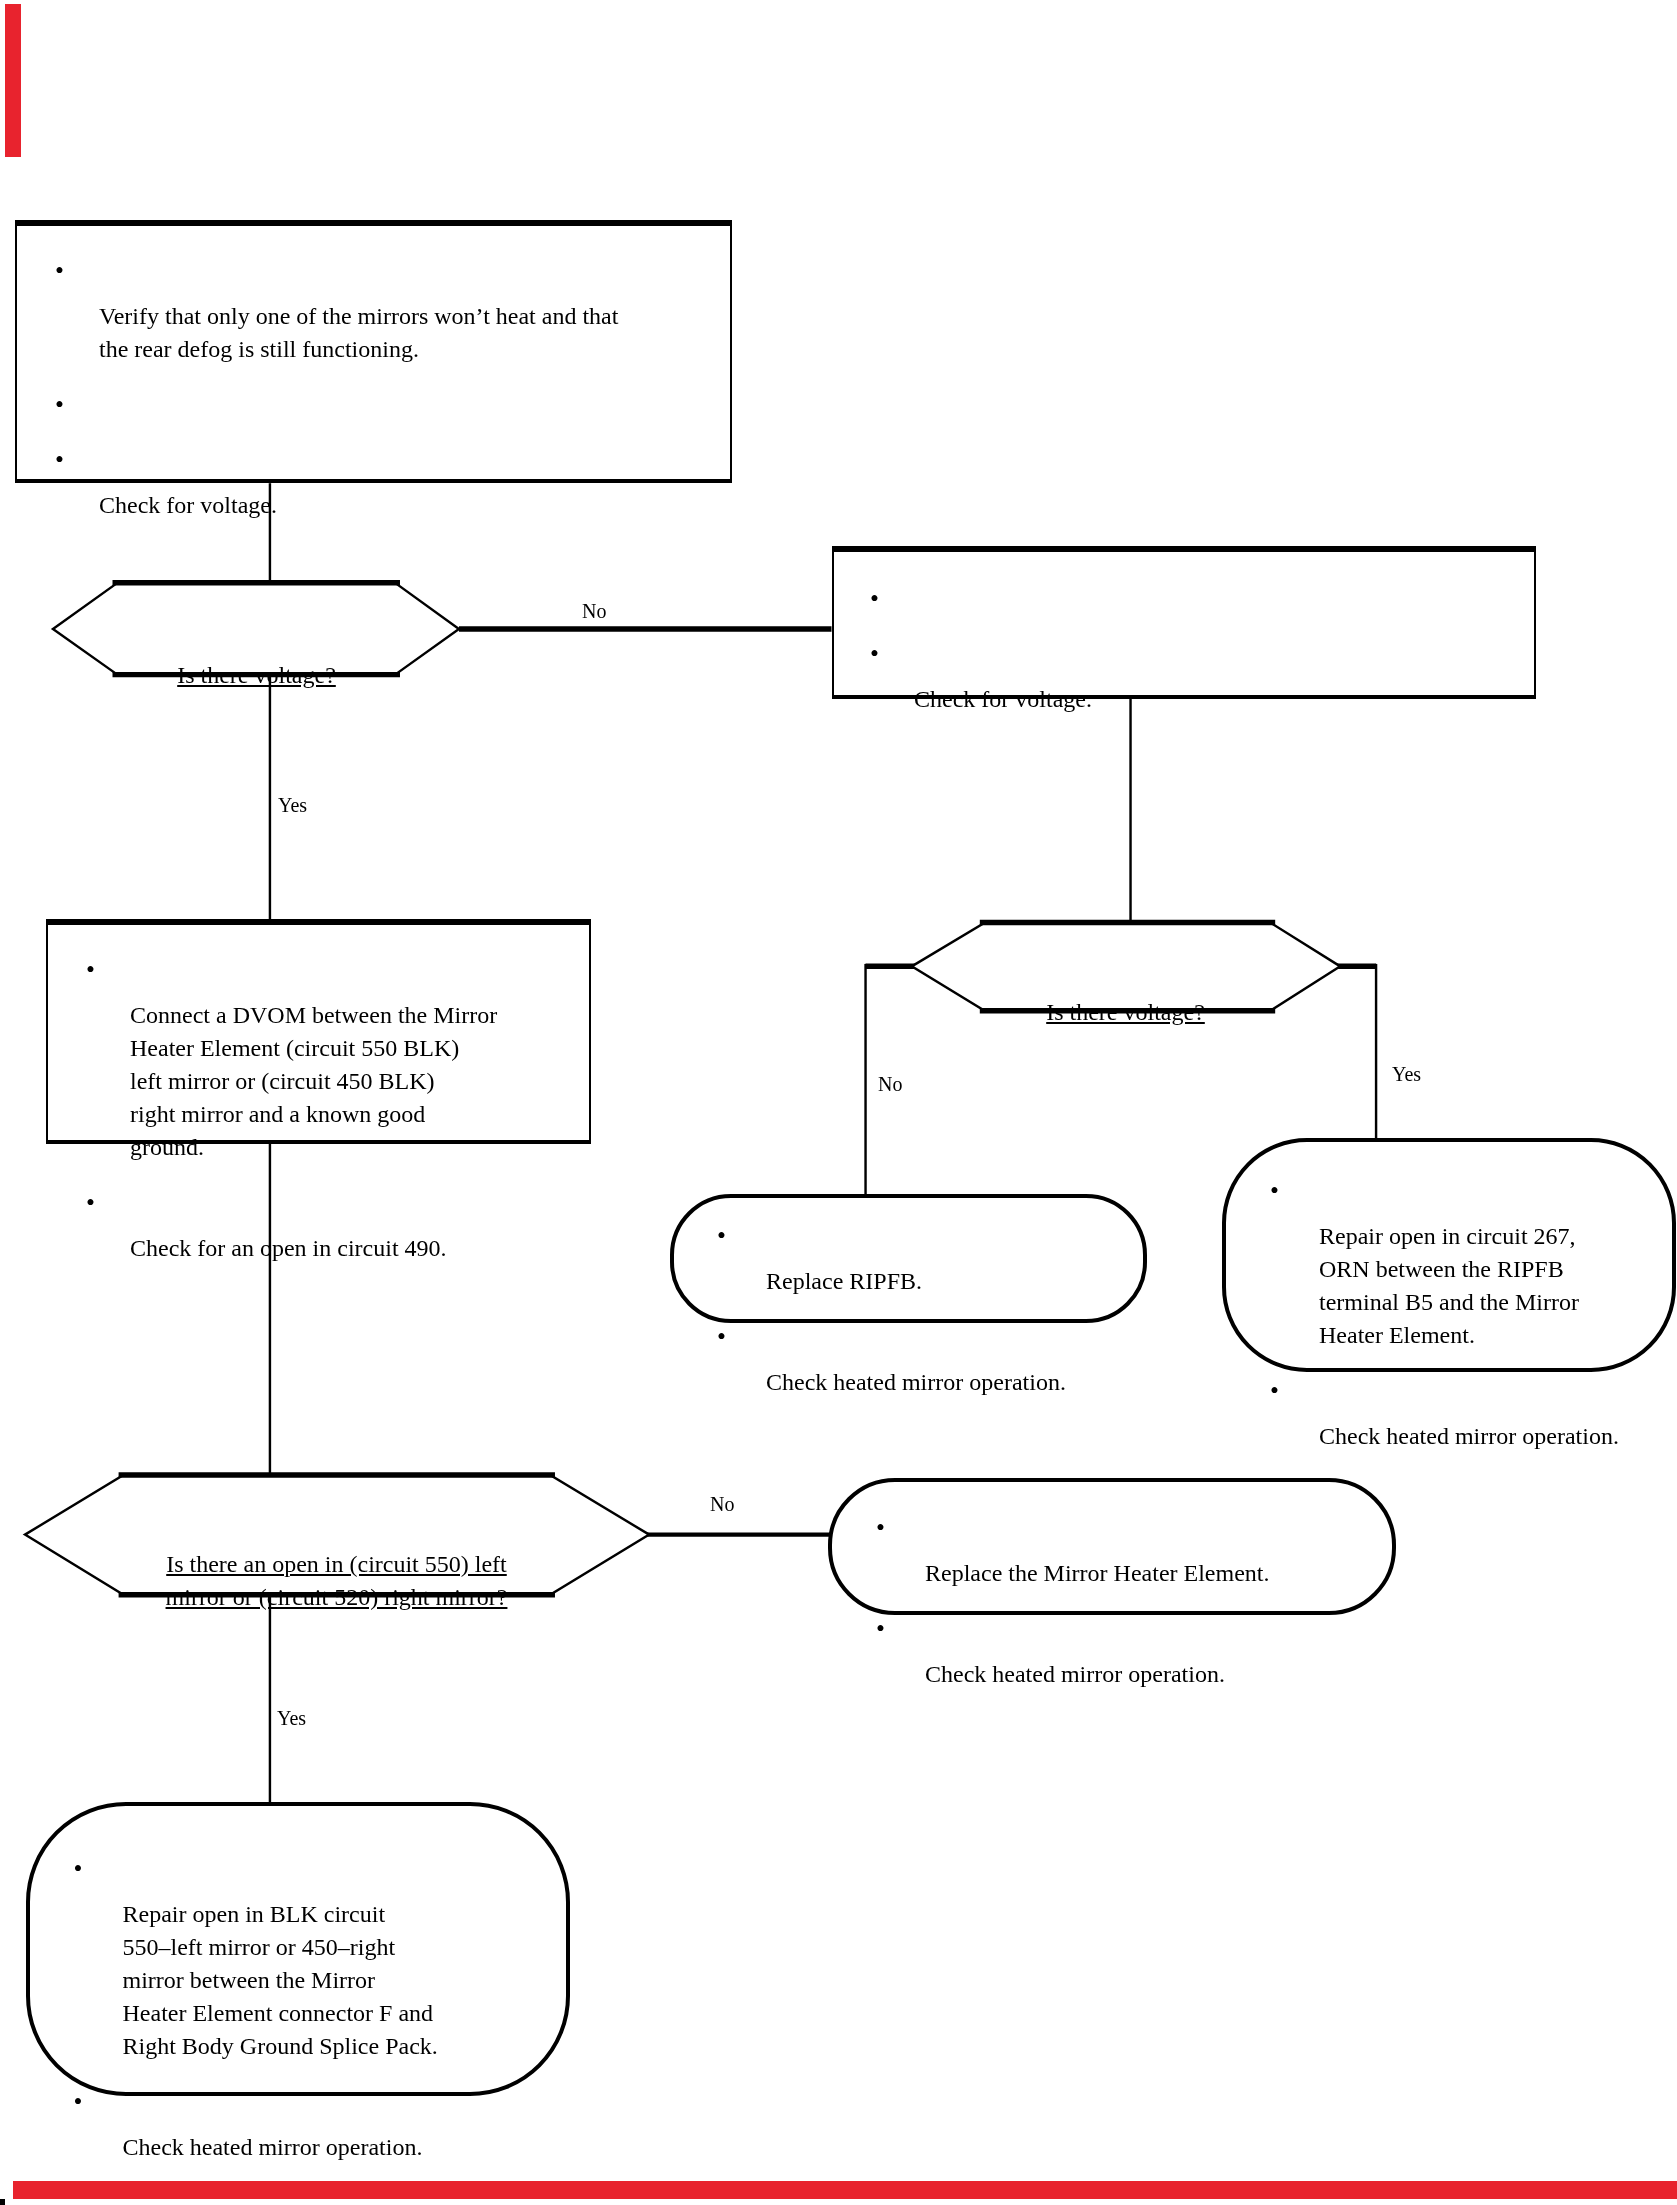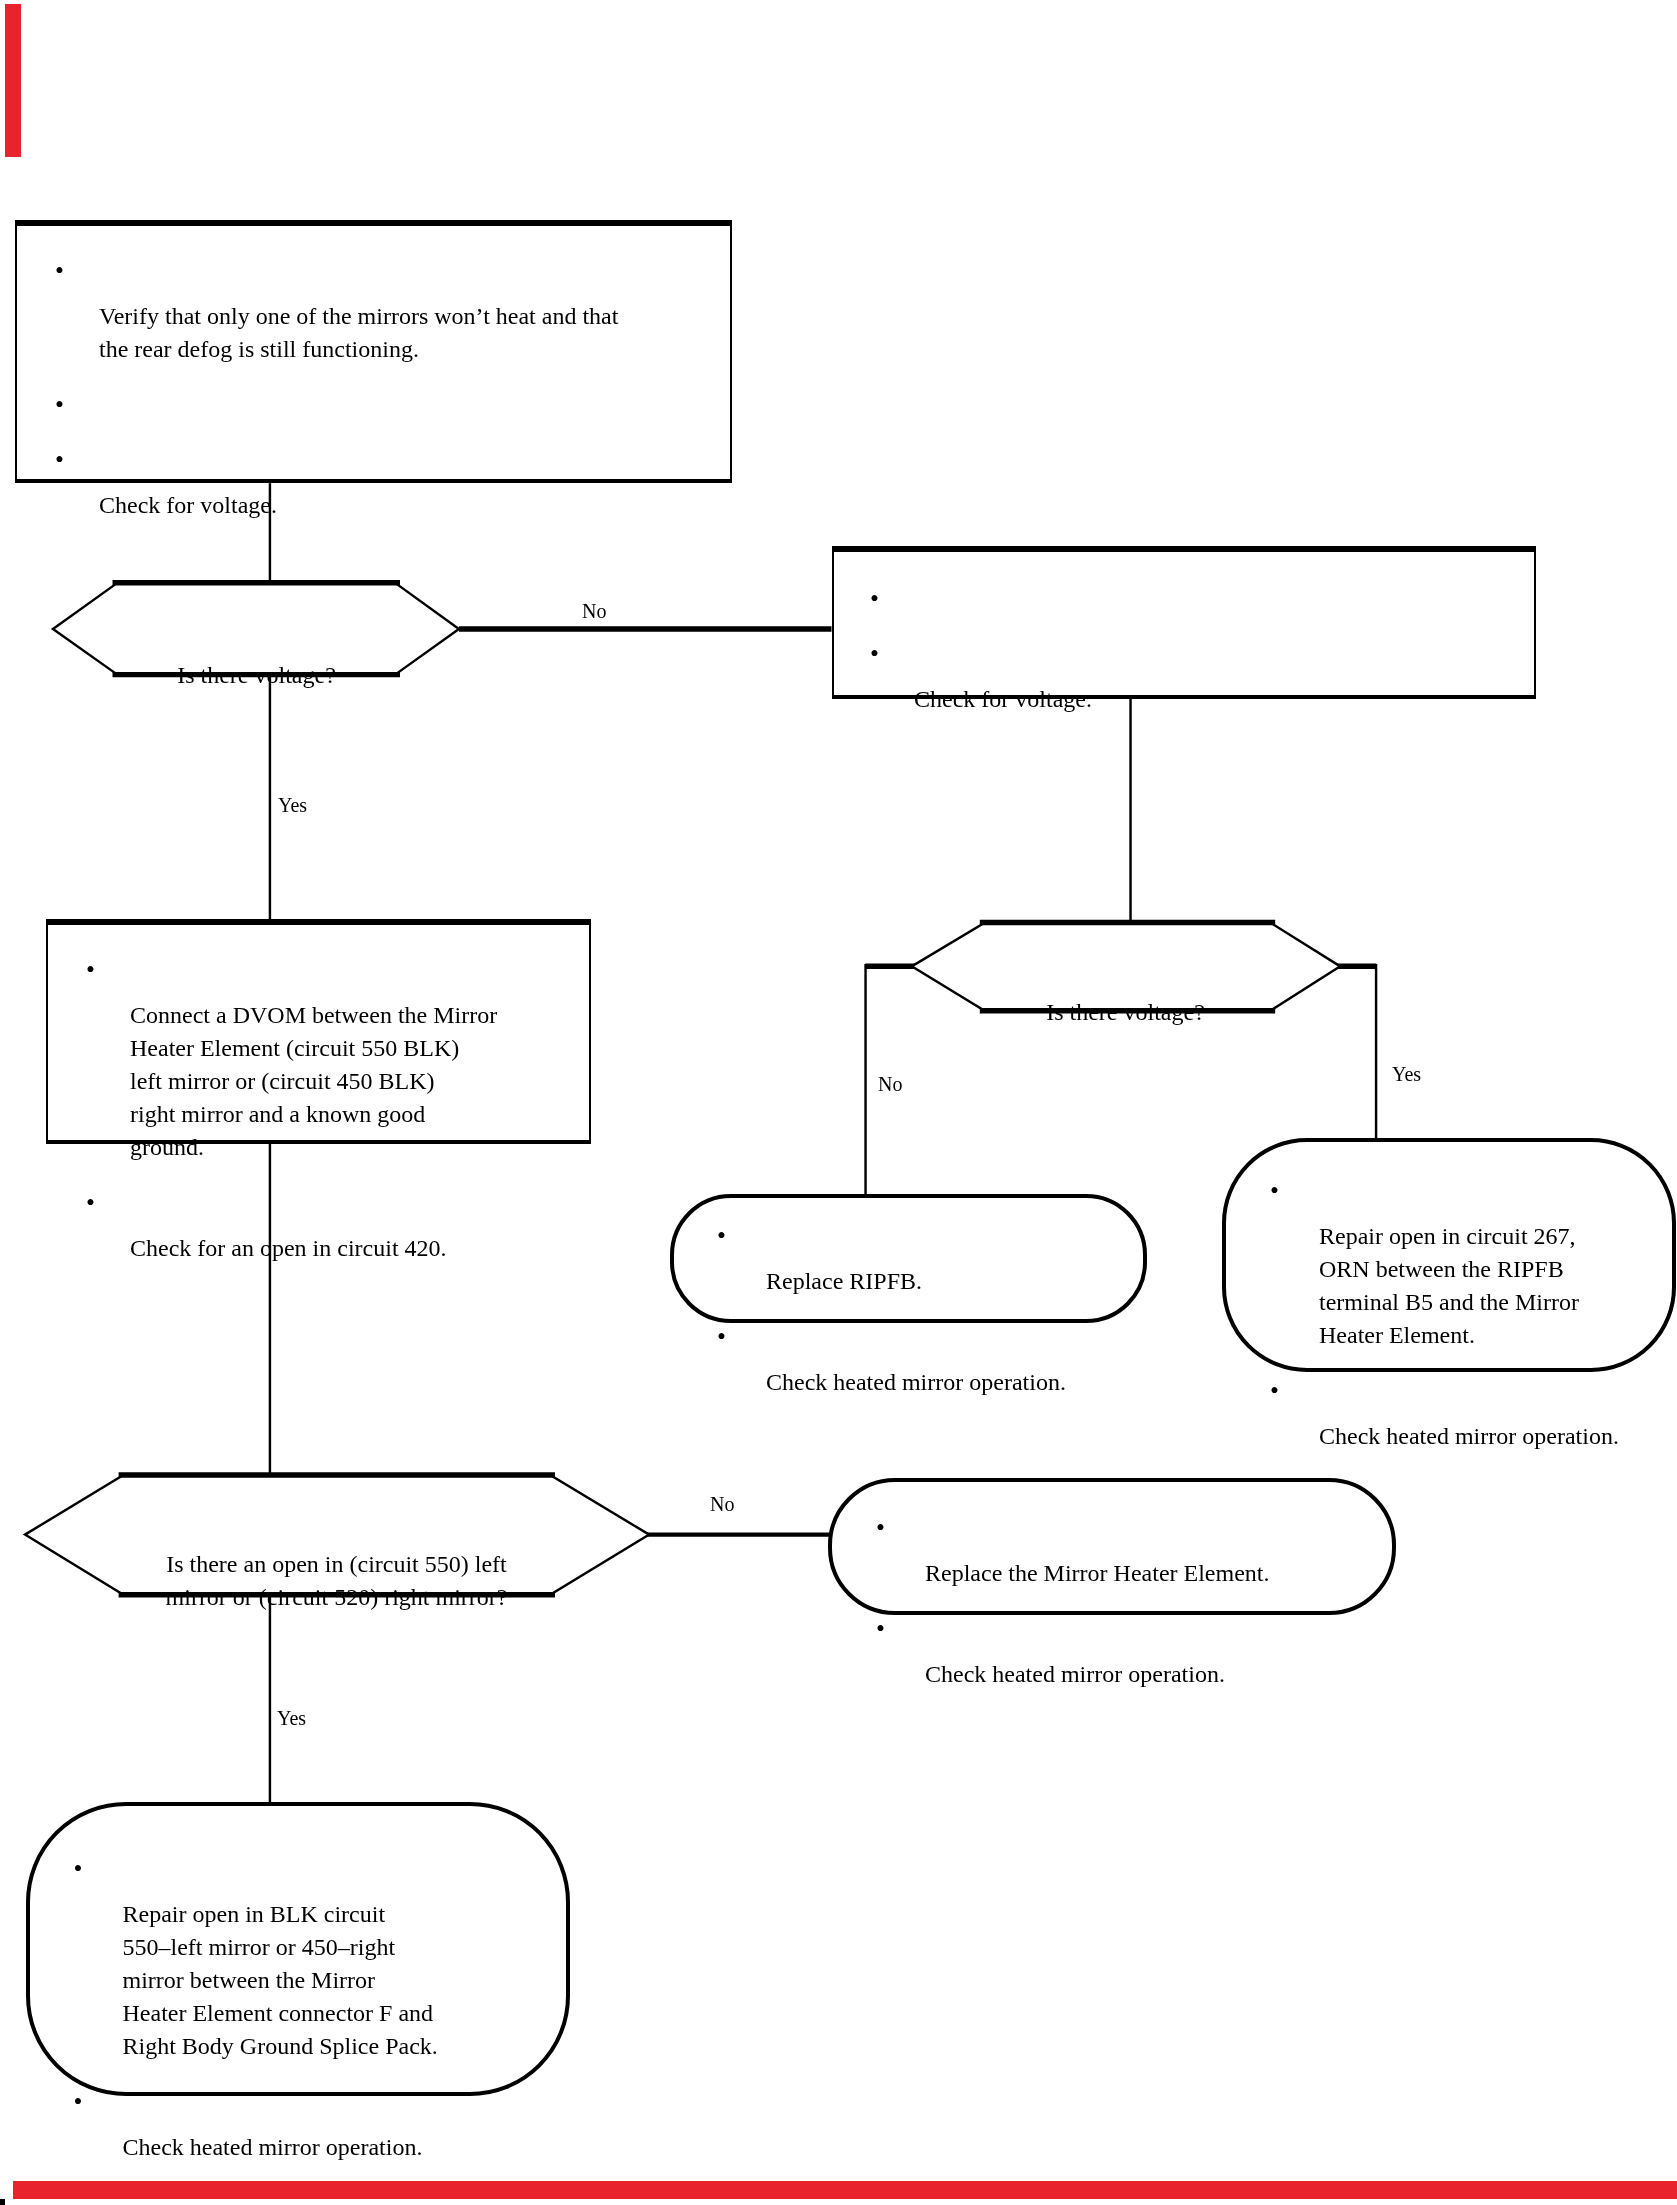--- a/index.html
+++ b/index.html
@@ -7,21 +7,21 @@
         font-family:"Liberation Serif","DejaVu Serif",serif;color:#000;}
   .layer{position:absolute;left:0;top:0;width:1677px;height:2205px;}
   .node{position:absolute;box-sizing:border-box;background:#ffffff;}
   .pbox{border:2.4px solid #000;border-top-width:6px;border-bottom-width:4.3px;}
   .rbox{border:4.9px solid #000;}
   .bullet{display:flex;align-items:flex-start;margin-bottom:22px;}
   .dot{flex:0 0 44px;font-size:25.5px;line-height:33px;}
   .rbox .dot{flex:0 0 49px;}
   .btext{font-size:24px;line-height:33px;}
   .lines{white-space:pre-line;margin-top:46px;}
-  .hexlabel{position:absolute;font-size:24px;line-height:33px;text-align:center;}
+  .hexlabel{position:absolute;font-size:24px;line-height:33px;text-align:center;text-decoration:underline;}
   .branch{position:absolute;font-size:20px;line-height:30px;text-align:center;}
   .scanmark{position:absolute;}
 </style>
 </head>
 <body>
 
 <div class="page">
 
   <div class="scanmark" style="left:4.9px;top:3.6px;width:16px;height:153px;background:#e8232e;"></div>
   <div class="scanmark" style="left:13.4px;top:2181px;width:1664px;height:18px;background:#e8232e;"></div>
@@ -83,21 +83,21 @@
       <div class="bullet">
         <span class="dot">•</span>
         <div class="btext lines">Connect a DVOM between the Mirror
 Heater Element (circuit 550 BLK)
 left mirror or (circuit 450 BLK)
 right mirror and a known good
 ground.</div>
       </div>
       <div class="bullet">
         <span class="dot">•</span>
-        <div class="btext lines">Check for an open in circuit 420.</div>
+        <div class="btext lines">Check for an open in circuit 490.</div>
       </div>
     </div>
 
   <div class="node rbox" style="left:670px;top:1194px;width:477px;height:129px;border-radius:61px;padding:20.7px 12px 0 43px;">
       <div class="bullet">
         <span class="dot">•</span>
         <div class="btext lines">Replace RIPFB.</div>
       </div>
       <div class="bullet">
         <span class="dot">•</span>

